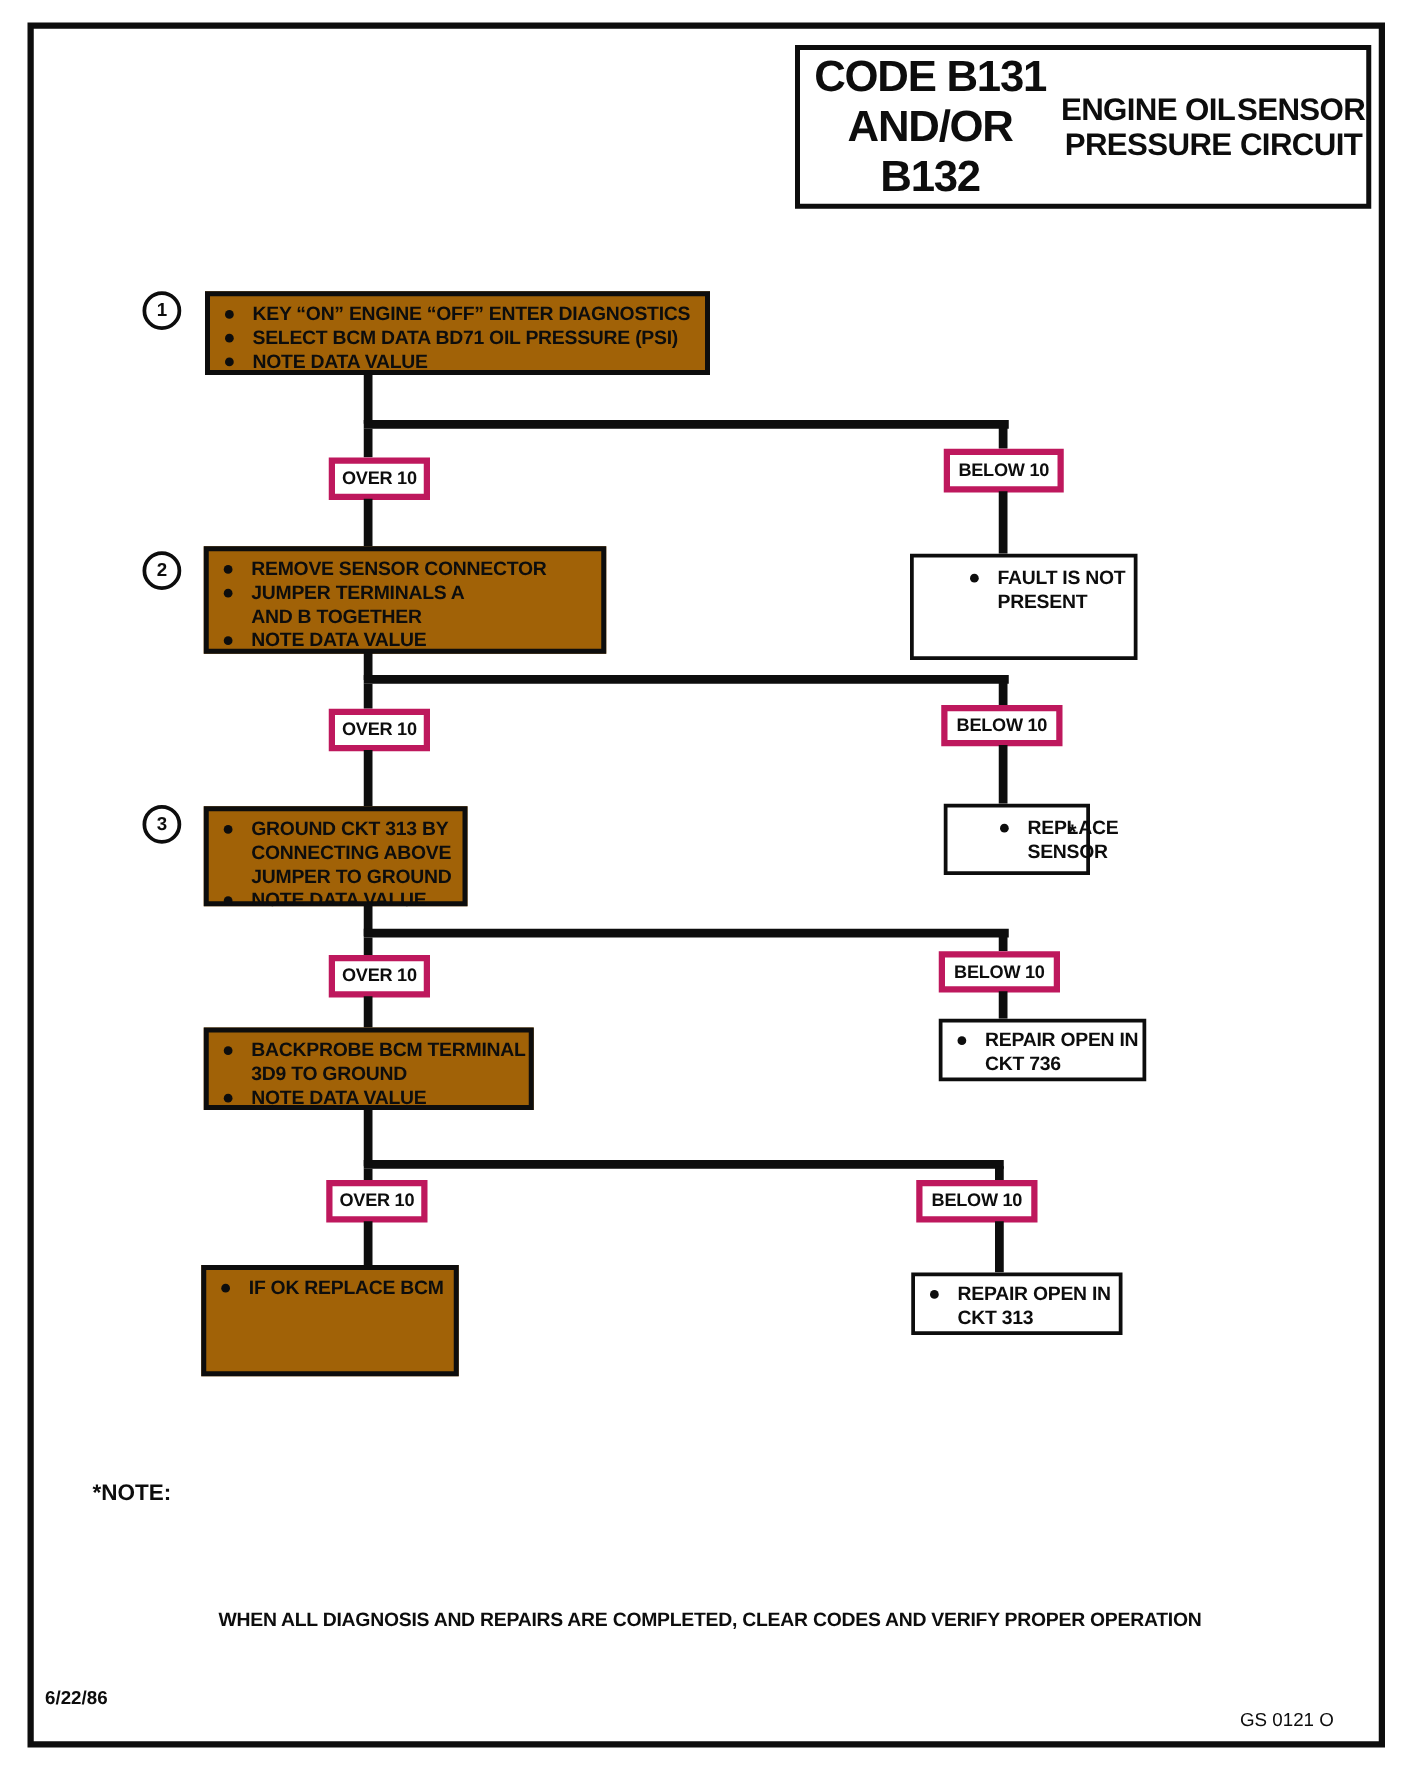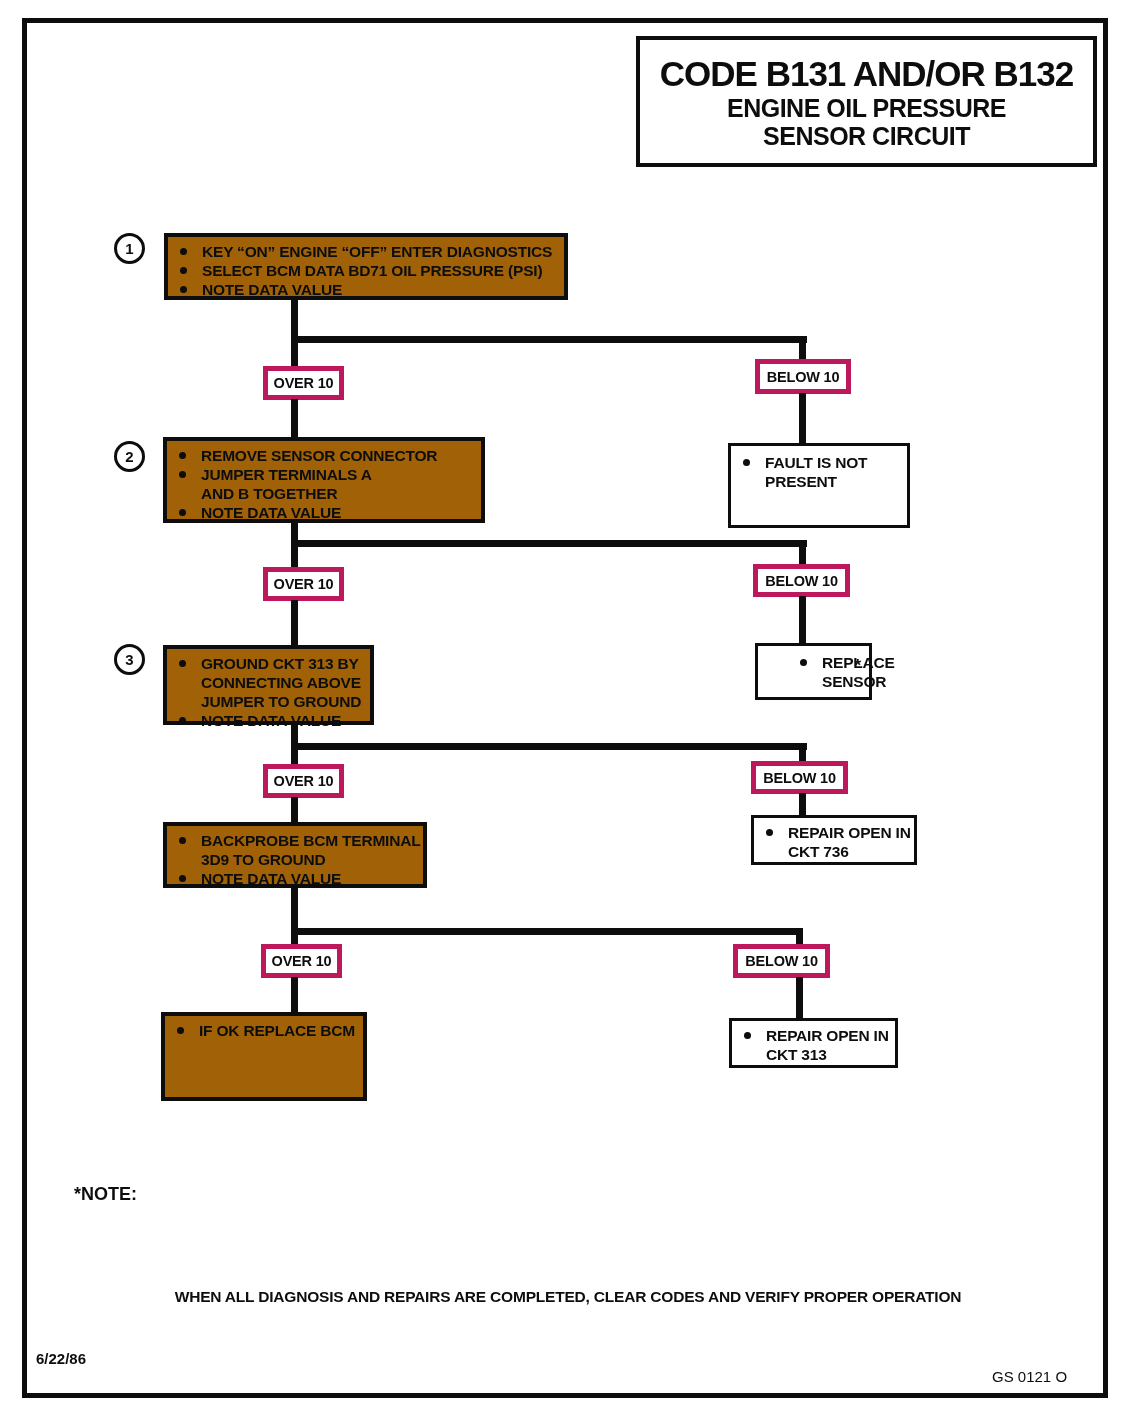--- a/index.html
+++ b/index.html
@@ -8,21 +8,21 @@
     font-family:"Liberation Sans", sans-serif;color:#0d0d0d;overflow:hidden;
     margin:0 auto;
   }
   .page-border{
     position:absolute;left:22px;top:18px;width:1086px;height:1380px;
     border:5px solid #0d0d0d;box-sizing:border-box;
   }
   .title-box{
     position:absolute;left:636px;top:36px;width:461px;height:131px;
     border:4px solid #0d0d0d;box-sizing:border-box;background:#fff;
-    display:flex;flex-direction:column;align-items:center;justify-content:center;
+    display:flex;flex-direction:row;align-items:center;justify-content:center;
     text-align:center;
   }
   .title-main{font-size:35px;font-weight:bold;letter-spacing:-1px;line-height:40px;}
   .title-sub{font-size:25px;font-weight:bold;line-height:28px;letter-spacing:-0.5px;}
   .step-box{
     position:absolute;border:4px solid #0d0d0d;box-sizing:border-box;background:#a16207;
     font-weight:bold;font-size:15.5px;line-height:19px;letter-spacing:-0.2px;
   }
   .bi{position:relative;padding-left:34px;white-space:pre-line;}
   .bi::before{
@@ -103,21 +103,21 @@
   <div class="num-circle" style="left:114px;top:441px;">
     <span>2</span>
   </div>
   <div class="step-box pad-t5" style="left:163px;top:437px;width:322px;height:86px;">
     <div class="bi">REMOVE SENSOR CONNECTOR</div>
     <div class="bi">JUMPER TERMINALS A
 AND B TOGETHER</div>
     <div class="bi">NOTE DATA VALUE</div>
   </div>
 
-  <div class="outcome-box pad-t7" style="left:728px;top:443px;width:182px;height:85px;">
+  <div class="outcome-box pad-t7" style="left:728px;top:443px;width:182px;height:85px;padding-left:33px;">
     <div class="bi">FAULT IS NOT
 PRESENT</div>
   </div>
 
   <div class="vline" style="left:291px;top:522px;height:22px;"></div>
   <div class="hline" style="left:291px;top:540px;width:516px;"></div>
   <div class="vline" style="left:291px;top:547px;height:20px;"></div>
   <div class="vline" style="left:799px;top:545px;height:19px;"></div>
 
   <div class="decision-box" style="left:263px;top:567px;width:81px;height:34px;">

